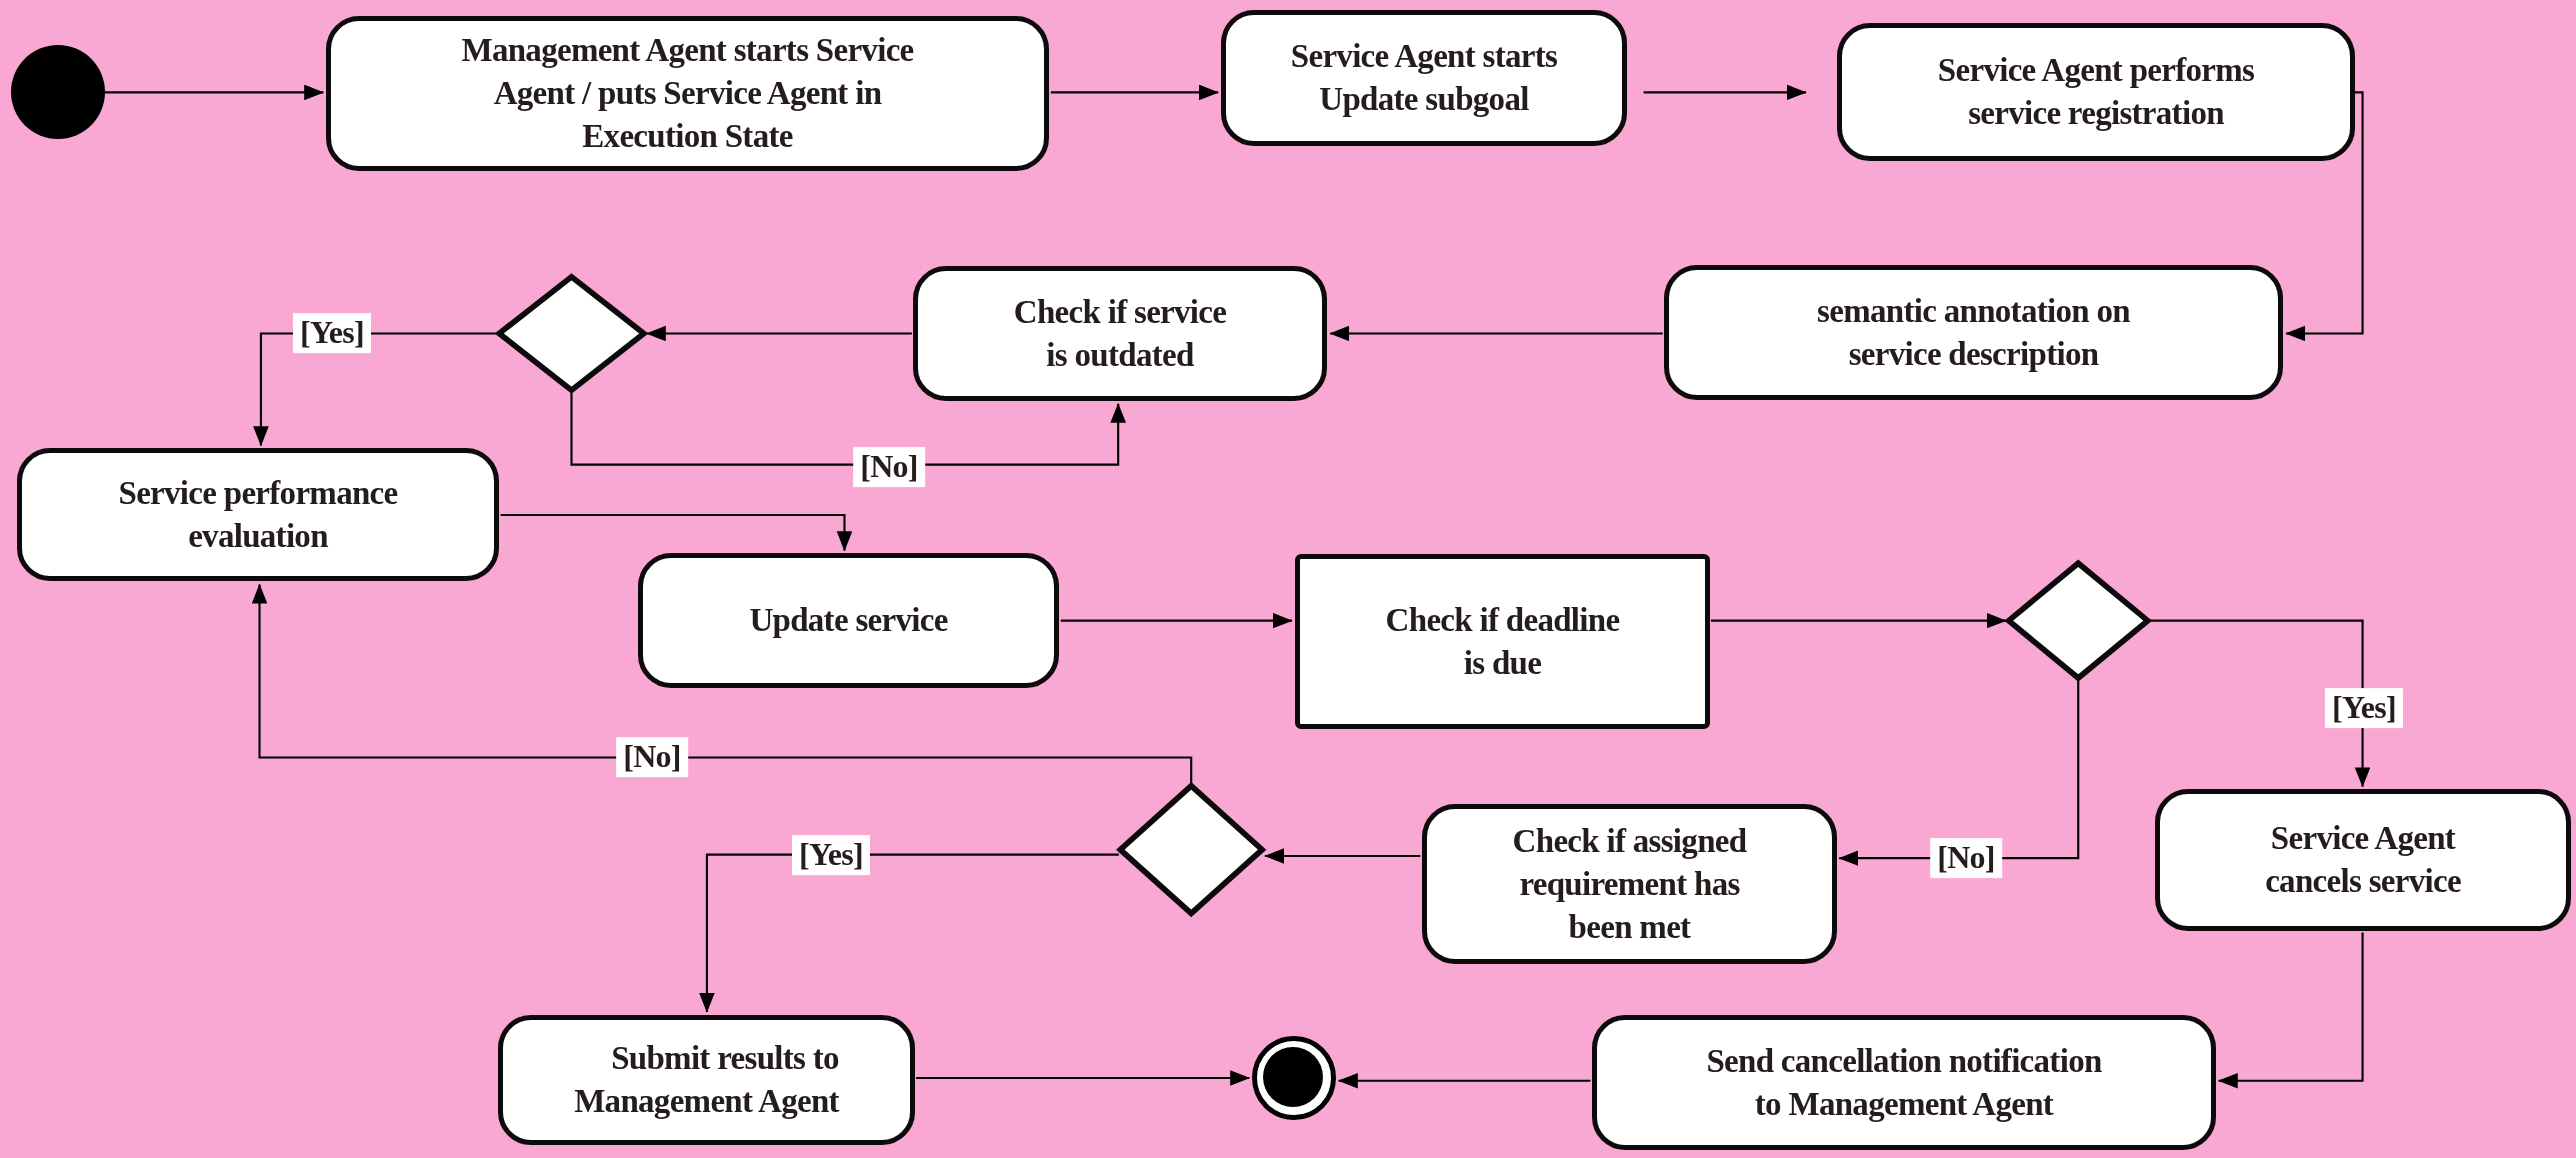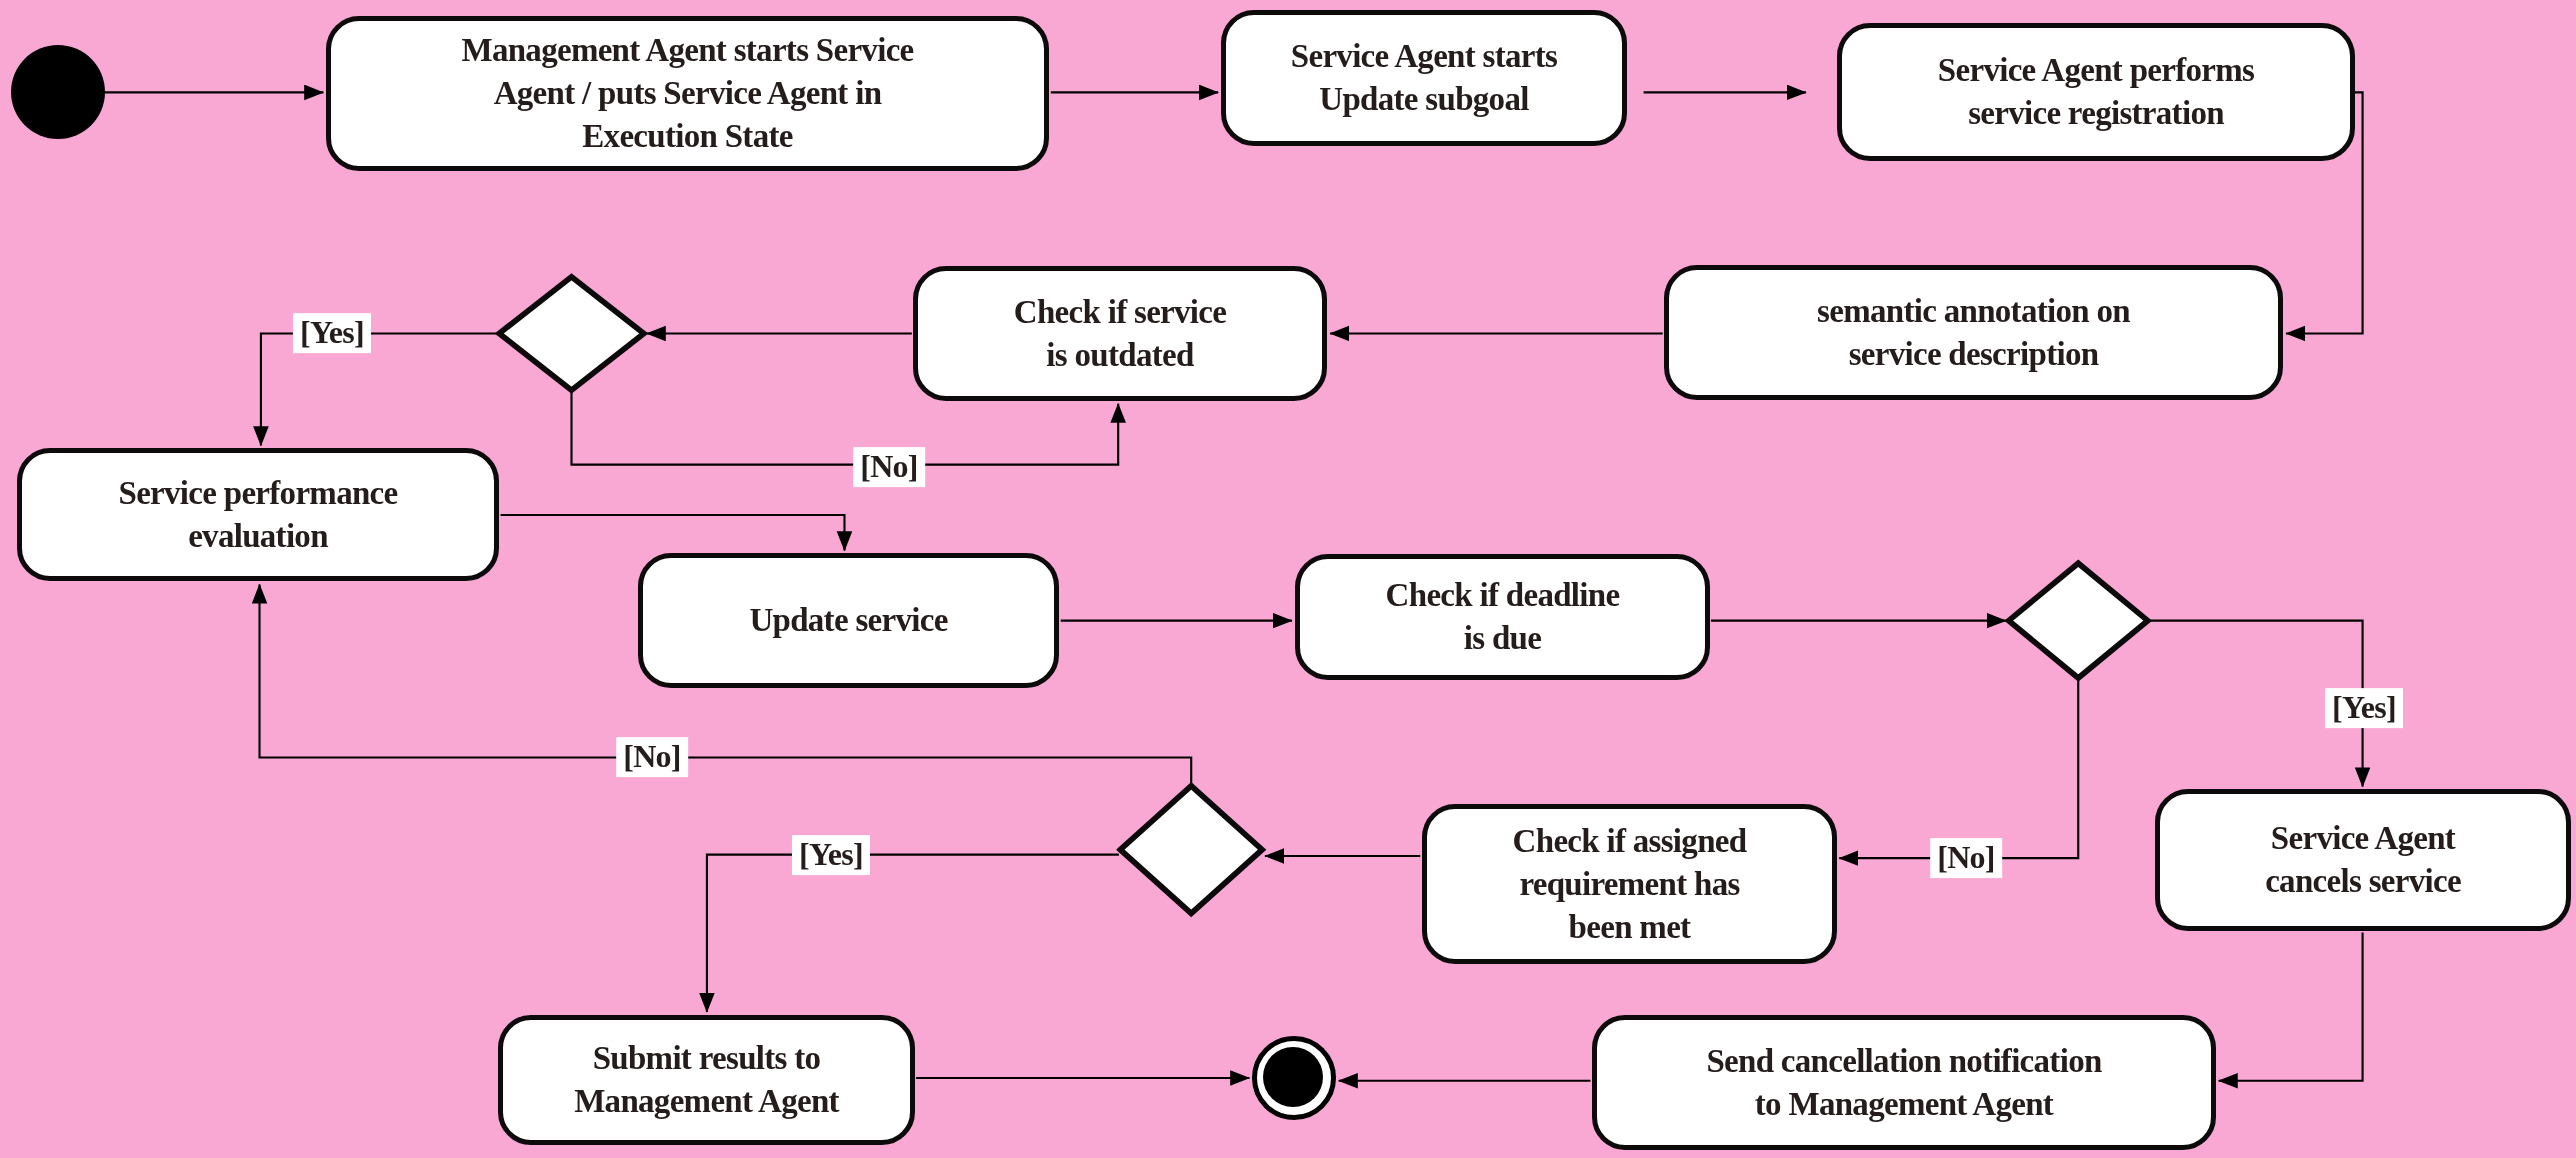--- a/index.html
+++ b/index.html
@@ -84,24 +84,24 @@
     white-space: nowrap;
   }
   
   .n-mgmt      { left: 326px;  top: 15.6px;   width: 723px; height: 155px; }
   .n-subgoal   { left: 1221px; top: 10px;   width: 406px;  height: 136px; }
   .n-register  { left: 1809px; top: 23px;   width: 518px;  height: 138px; margin-left: 28px; }
   .n-semantic  { left: 1664px; top: 265px;  width: 619px;  height: 135px; }
   .n-outdated  { left: 913px; top: 266px;  width: 414px;  height: 135px; }
   .n-spe       { left: 17px;   top: 448px;  width: 482px;  height: 133px; }
   .n-update    { left: 638px;  top: 553px;  width: 421px;  height: 135px; }
-  .n-deadline  { left: 1295px; top: 554px;  width: 415px;  height: 126px; }
+  .n-deadline  { left: 1295px; top: 554px;  width: 415px;  height: 175px; border-radius: 6px; }
   .n-assigned  { left: 1422px; top: 776px; width: 415px;  height: 160px; margin-top: 28px; }
   .n-cancels   { left: 2155px; top: 789px; width: 416px;  height: 142px; }
-  .n-submit    { left: 498px;  top: 1015px; width: 417px;  height: 130px; }
+  .n-submit    { left: 498px;  top: 1015px; width: 417px;  height: 130px; text-align: right; }
   .n-sendcancel{ left: 1592px; top: 1015px; width: 624px;  height: 135px; }
   
   .l-yes1 { left: 332px;  top: 333px; }
   .l-no1  { left: 889px; top: 467px; }
   .l-yes2 { left: 2364px; top: 708px; }
   .l-no2  { left: 1966px; top: 858px; }
   .l-yes3 { left: 831px; top: 855px; }
   .l-no3  { left: 652px;  top: 757px; }
 </style>
 </head>

